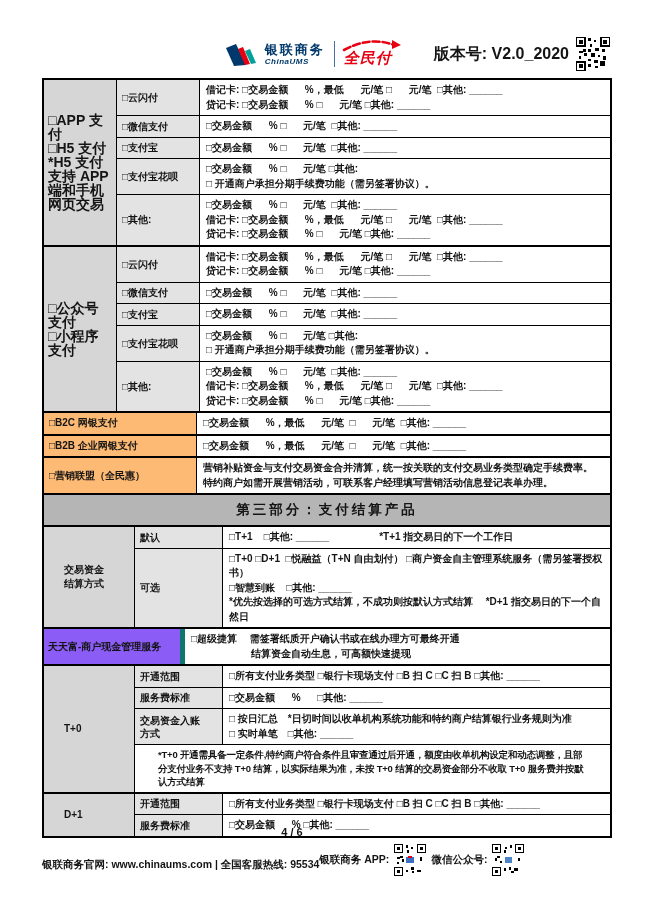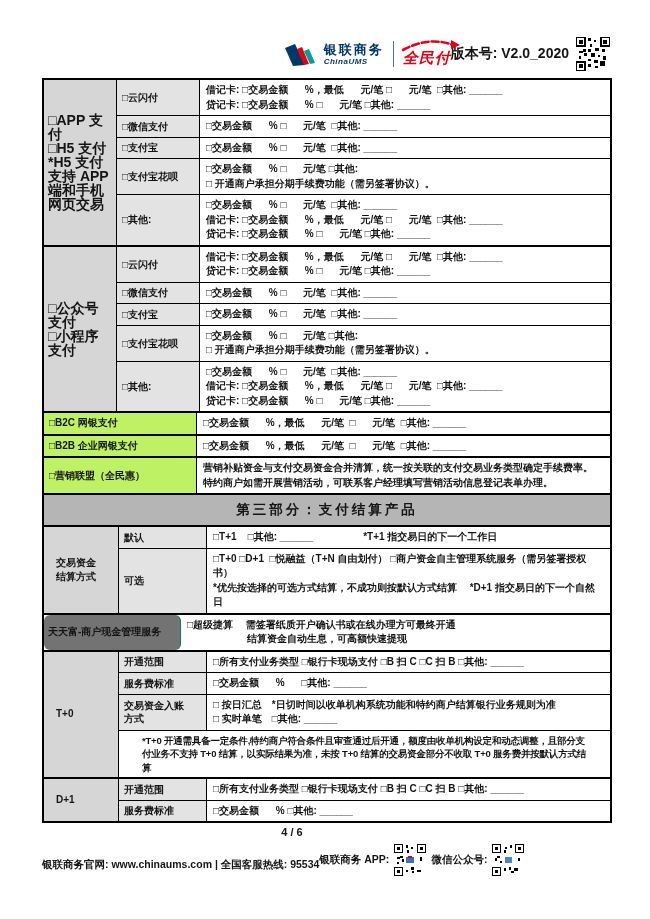--- a/index.html
+++ b/index.html
@@ -11,47 +11,47 @@
        display:flex;align-items:center;justify-content:flex-end;}
   .brand{display:flex;align-items:center;}
   .brand-text{display:flex;flex-direction:column;margin-left:4px;line-height:1;}
   .brand-cn{font-size:13px;letter-spacing:2px;color:#00386b;}
   .brand-en{font-size:8px;font-style:italic;color:#00386b;margin-top:2px;letter-spacing:.5px;}
   .brand-divider{width:1px;height:26px;background:#4a6fa5;margin:0 9px;}
   .product-wrap{position:relative;padding-top:8px;}
   .product{font-size:15px;font-style:italic;color:#e60012;letter-spacing:1px;}
   .swoosh{position:absolute;top:-3px;left:-4px;}
   .ver-area{display:flex;align-items:center;gap:7px;}
-  .version{font-size:14px;white-space:nowrap;}
+  .version{font-size:16px;white-space:nowrap;margin-left:42px;}
   .qr{display:block;}
 
   
   .tbl{position:absolute;top:78px;left:42px;width:566px;border:2px solid #000;}
   .band{display:flex;border-top:2px solid #000;align-items:stretch;}
   .band.first{border-top:none;}
   .c1{width:64px;min-width:64px;background:#d6d6d6;border-right:1px solid #000;
       padding:3px 4px;display:flex;align-items:center;font-size:14px;line-height:14px;white-space:pre-wrap;}
   .subcol{flex:1;display:flex;flex-direction:column;}
   .srow{display:flex;border-top:1px solid #000;flex:1;align-items:stretch;}
   .srow.first{border-top:none;}
   .c2{width:72px;min-width:72px;background:#e3e3e3;border-right:1px solid #000;
       padding:3px 5px;display:flex;align-items:center;font-size:10px;line-height:13px;white-space:pre-wrap;}
   .c3{flex:1;padding:3px 6px;display:flex;flex-direction:column;justify-content:center;}
   .ln{font-size:10px;line-height:14.5px;white-space:pre-wrap;}
-  .c1w{width:142px;min-width:142px;background:#bef264;border-right:1px solid #000;
+  .c1w{width:142px;min-width:142px;background:#fdba74;border-right:1px solid #000;
        padding:3px 5px;display:flex;align-items:center;font-size:10px;line-height:14px;}
   .sec-header{border-top:2px solid #000;background:#b5b5b5;text-align:center;
               font-size:13.5px;letter-spacing:3px;padding:6px 8px;}
   
   .s3c1{width:50px;min-width:50px;background:#d6d6d6;border-right:1px solid #000;
-        padding:3px 12px;display:flex;align-items:center;font-size:10px;line-height:14px;white-space:pre-wrap;}
+        padding:3px 20px;display:flex;align-items:center;font-size:10px;line-height:14px;white-space:pre-wrap;}
   .s3c2{width:77px;min-width:77px;background:#e3e3e3;border-right:1px solid #000;
         padding:3px 5px;display:flex;align-items:center;font-size:10px;line-height:13px;white-space:pre-wrap;}
-  .s3w{width:128px;min-width:128px;background:#737373;border-right:1px solid #0f766e;
-       padding:3px 4px;display:flex;align-items:center;font-size:10px;line-height:14px;border-radius:6px;}
+  .s3w{width:128px;min-width:128px;background:#8b5cf6;border-right:5px solid #0f766e;
+       padding:3px 4px;display:flex;align-items:center;font-size:10px;line-height:14px;}
   .noterow{border-top:1px solid #000;padding:3px 23px;}
   .noterow .ln{font-size:9.5px;letter-spacing:-0.2px;line-height:13.5px;}
 
   
   .pageno{position:absolute;top:826px;left:42px;width:500px;text-align:center;font-size:11px;}
   .footer{position:absolute;left:42px;right:40px;top:844px;display:flex;
           align-items:center;}
   .f-left{font-size:10.5px;align-self:flex-end;margin-bottom:4px;}
   .f-right{display:flex;align-items:center;gap:5px;font-size:10.5px;}
 </style>
@@ -231,20 +231,21 @@
         <div class="srow first">
           <div class="s3c2">默认</div>
           <div class="c3">
               <div class="ln">□T+1    □其他: ______                  *T+1 指交易日的下一个工作日</div>
             </div>
         </div>
         <div class="srow">
           <div class="s3c2">可选</div>
           <div class="c3">
             <div class="ln">□T+0 □D+1  □悦融益（T+N 自由划付） □商户资金自主管理系统服务（需另签署授权书）</div>
+            <div class="ln">□智慧到账    □其他: ______</div>
             <div class="ln">*优先按选择的可选方式结算，不成功则按默认方式结算　 *D+1 指交易日的下一个自然日</div>
           </div>
         </div>
       </div>
     </div>
 
     <div class="band">
       <div class="s3w">天天富-商户现金管理服务</div>
       <div class="c3">
         <div class="ln">□超级捷算　 需签署纸质开户确认书或在线办理方可最终开通</div>

